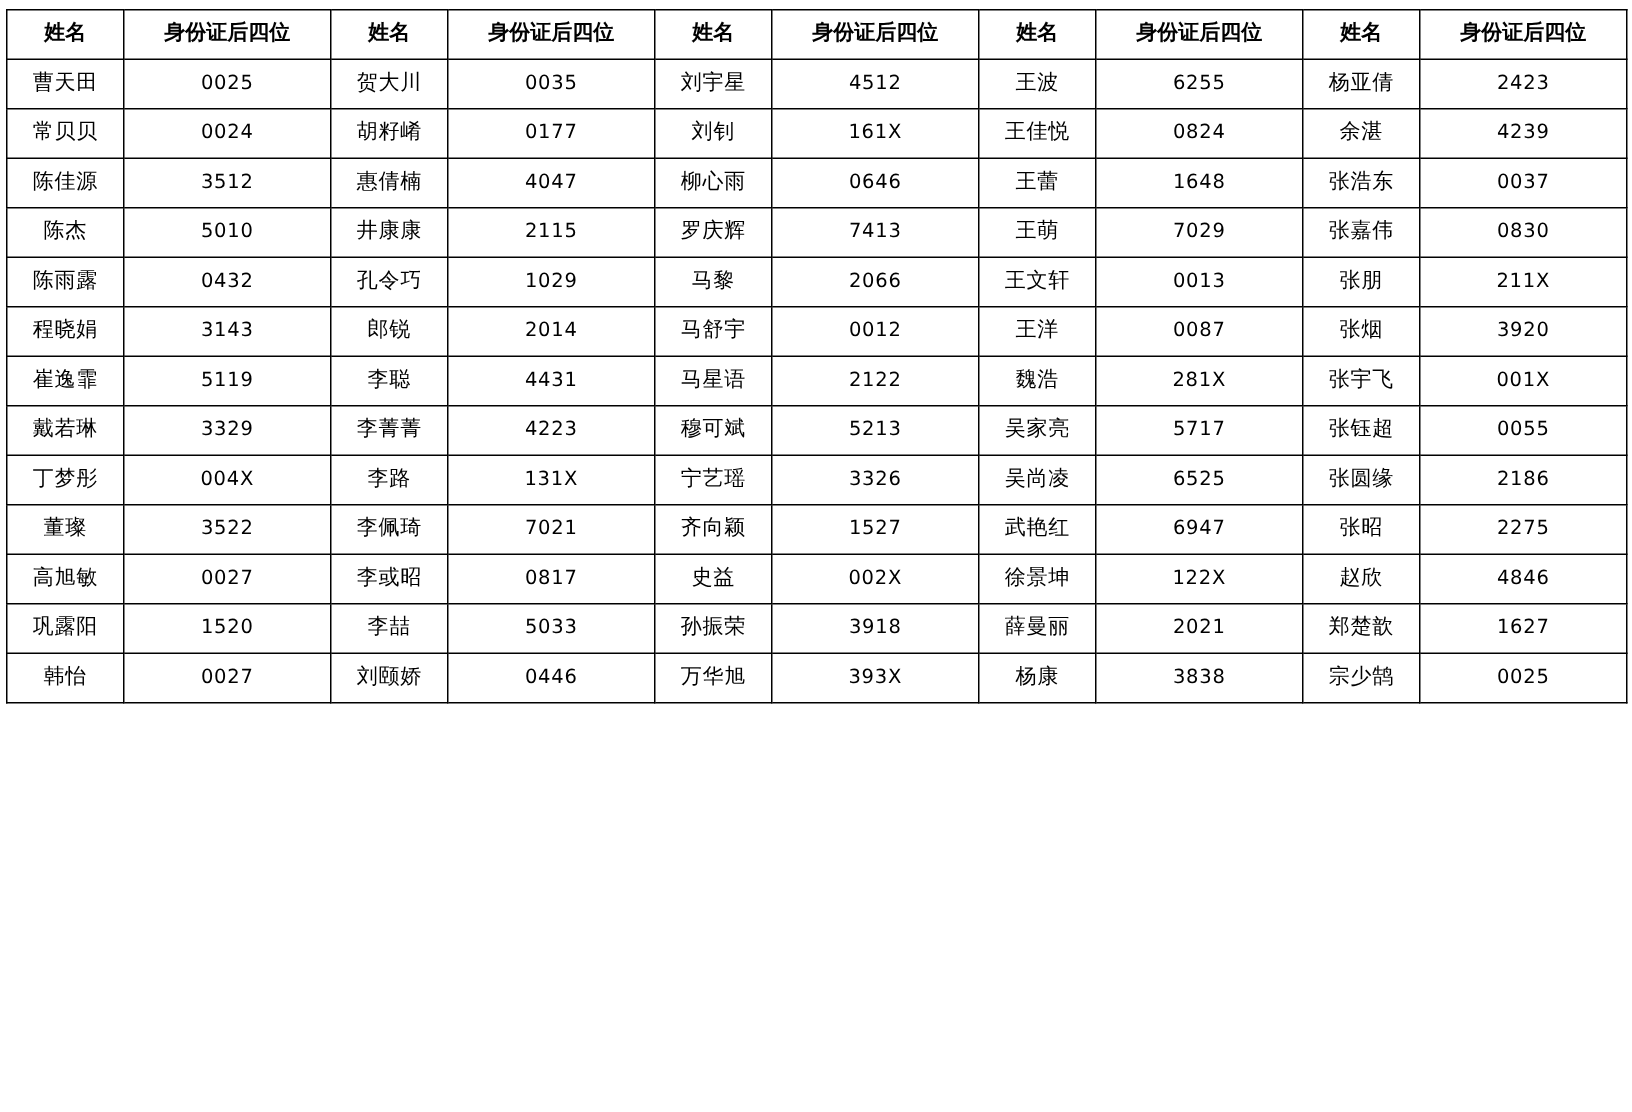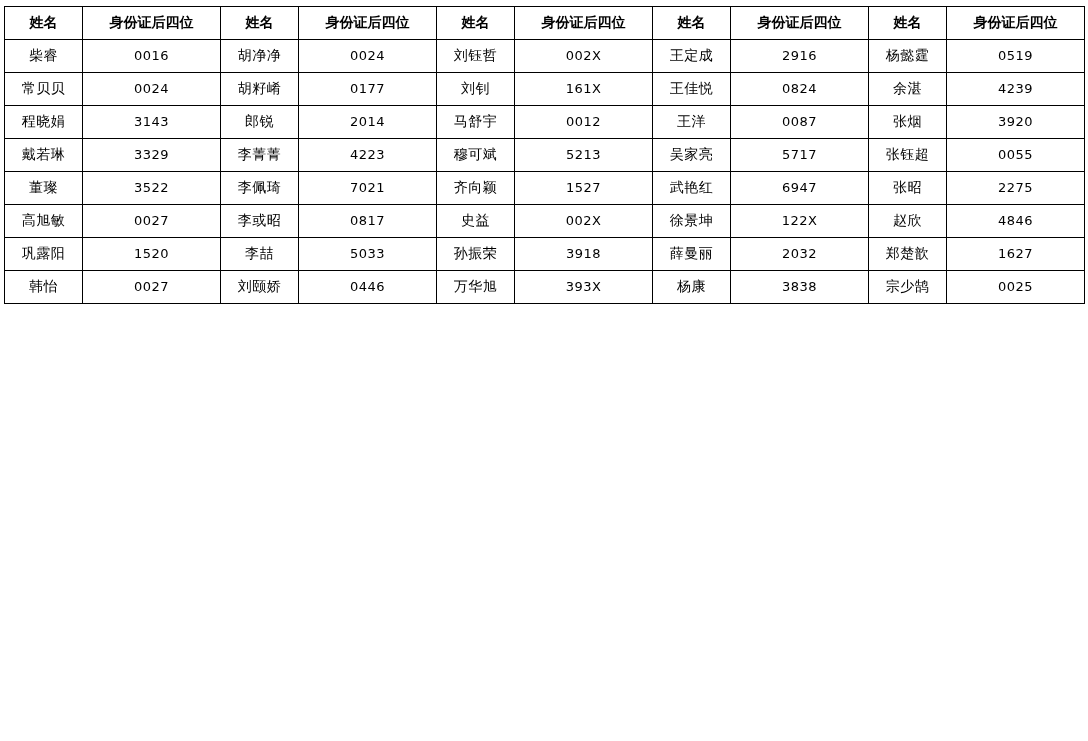--- a/index.html
+++ b/index.html
@@ -76,68 +76,128 @@
           <th>姓名</th>
           <th>身份证后四位</th>
           <th>姓名</th>
           <th>身份证后四位</th>
           <th>姓名</th>
           <th>身份证后四位</th>
         </tr>
     </thead>
     <tbody id="roster-body">
         <tr>
-          <td class="name-cell">柴睿</td>
-          <td class="id-cell">0016</td>
-          <td class="name-cell">胡净净</td>
-          <td class="id-cell">0024</td>
-          <td class="name-cell">刘钰哲</td>
-          <td class="id-cell">002X</td>
-          <td class="name-cell">王定成</td>
-          <td class="id-cell">2916</td>
-          <td class="name-cell">杨懿霆</td>
-          <td class="id-cell">0519</td>
+          <td class="name-cell">曹天田</td>
+          <td class="id-cell">0025</td>
+          <td class="name-cell">贺大川</td>
+          <td class="id-cell">0035</td>
+          <td class="name-cell">刘宇星</td>
+          <td class="id-cell">4512</td>
+          <td class="name-cell">王波</td>
+          <td class="id-cell">6255</td>
+          <td class="name-cell">杨亚倩</td>
+          <td class="id-cell">2423</td>
         </tr>
         <tr>
           <td class="name-cell">常贝贝</td>
           <td class="id-cell">0024</td>
           <td class="name-cell">胡籽崤</td>
           <td class="id-cell">0177</td>
           <td class="name-cell">刘钊</td>
           <td class="id-cell">161X</td>
           <td class="name-cell">王佳悦</td>
           <td class="id-cell">0824</td>
           <td class="name-cell">余湛</td>
           <td class="id-cell">4239</td>
         </tr>
         <tr>
+          <td class="name-cell">陈佳源</td>
+          <td class="id-cell">3512</td>
+          <td class="name-cell">惠倩楠</td>
+          <td class="id-cell">4047</td>
+          <td class="name-cell">柳心雨</td>
+          <td class="id-cell">0646</td>
+          <td class="name-cell">王蕾</td>
+          <td class="id-cell">1648</td>
+          <td class="name-cell">张浩东</td>
+          <td class="id-cell">0037</td>
+        </tr>
+        <tr>
+          <td class="name-cell">陈杰</td>
+          <td class="id-cell">5010</td>
+          <td class="name-cell">井康康</td>
+          <td class="id-cell">2115</td>
+          <td class="name-cell">罗庆辉</td>
+          <td class="id-cell">7413</td>
+          <td class="name-cell">王萌</td>
+          <td class="id-cell">7029</td>
+          <td class="name-cell">张嘉伟</td>
+          <td class="id-cell">0830</td>
+        </tr>
+        <tr>
+          <td class="name-cell">陈雨露</td>
+          <td class="id-cell">0432</td>
+          <td class="name-cell">孔令巧</td>
+          <td class="id-cell">1029</td>
+          <td class="name-cell">马黎</td>
+          <td class="id-cell">2066</td>
+          <td class="name-cell">王文轩</td>
+          <td class="id-cell">0013</td>
+          <td class="name-cell">张朋</td>
+          <td class="id-cell">211X</td>
+        </tr>
+        <tr>
           <td class="name-cell">程晓娟</td>
           <td class="id-cell">3143</td>
           <td class="name-cell">郎锐</td>
           <td class="id-cell">2014</td>
           <td class="name-cell">马舒宇</td>
           <td class="id-cell">0012</td>
           <td class="name-cell">王洋</td>
           <td class="id-cell">0087</td>
           <td class="name-cell">张烟</td>
           <td class="id-cell">3920</td>
         </tr>
         <tr>
+          <td class="name-cell">崔逸霏</td>
+          <td class="id-cell">5119</td>
+          <td class="name-cell">李聪</td>
+          <td class="id-cell">4431</td>
+          <td class="name-cell">马星语</td>
+          <td class="id-cell">2122</td>
+          <td class="name-cell">魏浩</td>
+          <td class="id-cell">281X</td>
+          <td class="name-cell">张宇飞</td>
+          <td class="id-cell">001X</td>
+        </tr>
+        <tr>
           <td class="name-cell">戴若琳</td>
           <td class="id-cell">3329</td>
           <td class="name-cell">李菁菁</td>
           <td class="id-cell">4223</td>
           <td class="name-cell">穆可斌</td>
           <td class="id-cell">5213</td>
           <td class="name-cell">吴家亮</td>
           <td class="id-cell">5717</td>
           <td class="name-cell">张钰超</td>
           <td class="id-cell">0055</td>
         </tr>
         <tr>
+          <td class="name-cell">丁梦彤</td>
+          <td class="id-cell">004X</td>
+          <td class="name-cell">李路</td>
+          <td class="id-cell">131X</td>
+          <td class="name-cell">宁艺瑶</td>
+          <td class="id-cell">3326</td>
+          <td class="name-cell">吴尚凌</td>
+          <td class="id-cell">6525</td>
+          <td class="name-cell">张圆缘</td>
+          <td class="id-cell">2186</td>
+        </tr>
+        <tr>
           <td class="name-cell">董璨</td>
           <td class="id-cell">3522</td>
           <td class="name-cell">李佩琦</td>
           <td class="id-cell">7021</td>
           <td class="name-cell">齐向颖</td>
           <td class="id-cell">1527</td>
           <td class="name-cell">武艳红</td>
           <td class="id-cell">6947</td>
           <td class="name-cell">张昭</td>
           <td class="id-cell">2275</td>
@@ -155,21 +215,21 @@
           <td class="id-cell">4846</td>
         </tr>
         <tr>
           <td class="name-cell">巩露阳</td>
           <td class="id-cell">1520</td>
           <td class="name-cell">李喆</td>
           <td class="id-cell">5033</td>
           <td class="name-cell">孙振荣</td>
           <td class="id-cell">3918</td>
           <td class="name-cell">薛曼丽</td>
-          <td class="id-cell">2032</td>
+          <td class="id-cell">2021</td>
           <td class="name-cell">郑楚歆</td>
           <td class="id-cell">1627</td>
         </tr>
         <tr>
           <td class="name-cell">韩怡</td>
           <td class="id-cell">0027</td>
           <td class="name-cell">刘颐娇</td>
           <td class="id-cell">0446</td>
           <td class="name-cell">万华旭</td>
           <td class="id-cell">393X</td>

